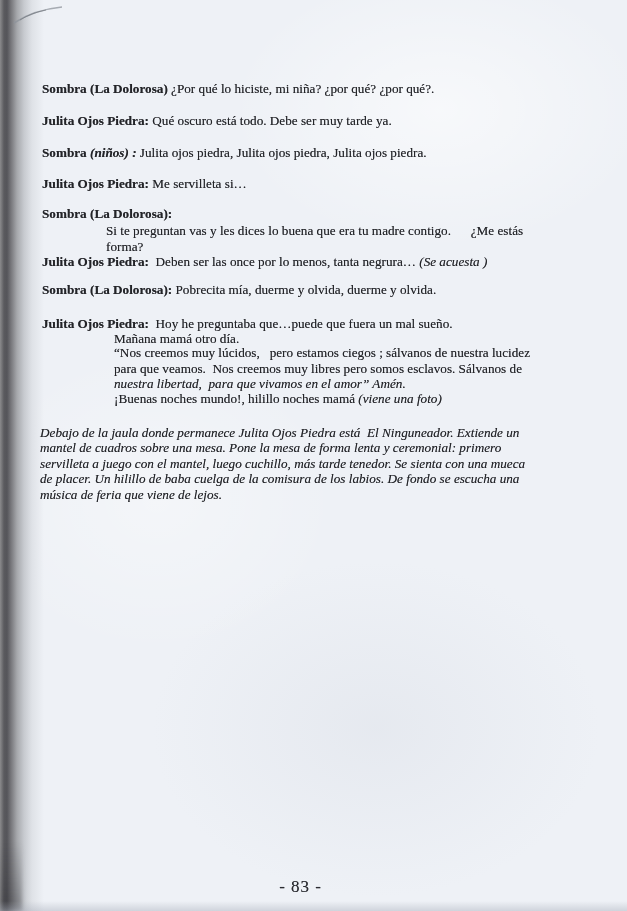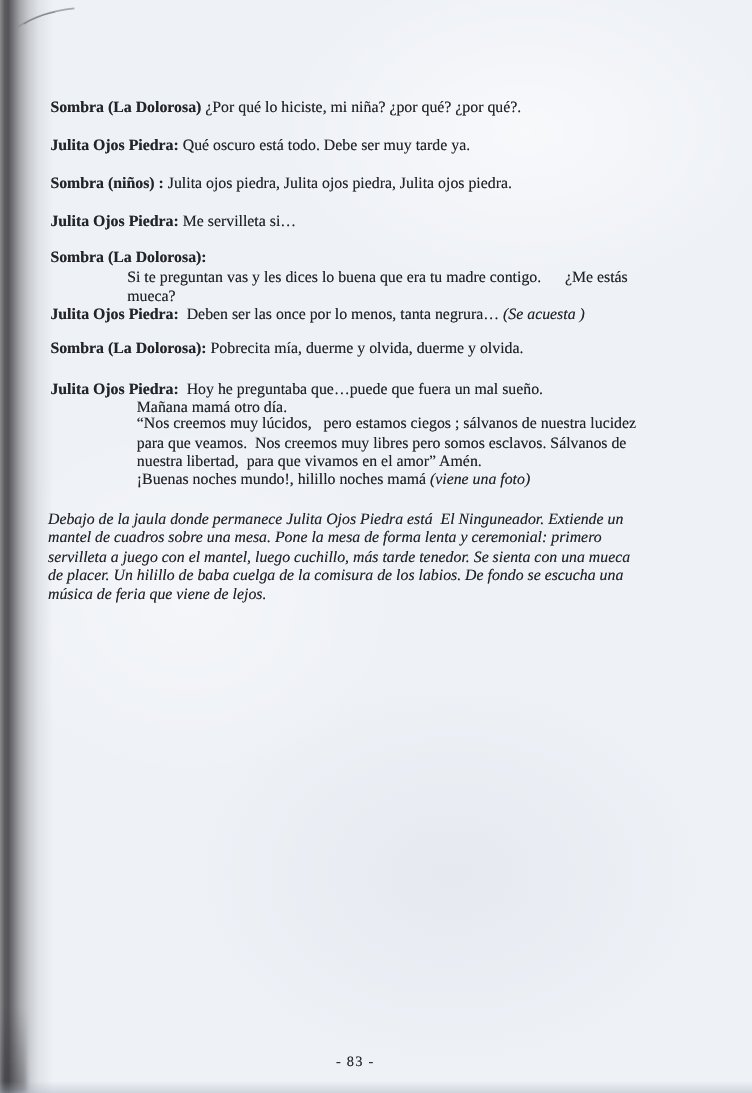--- a/index.html
+++ b/index.html
@@ -28,26 +28,26 @@
     background:linear-gradient(to bottom, rgba(170,176,188,0), rgba(170,176,188,.45));
   }
   .scratch{position:absolute;left:12px;top:2px;pointer-events:none;}
   .line{
     position:absolute;height:17px;line-height:16px;
     font-size:13.2px;color:#232428;white-space:pre;
     text-shadow:0 0 .4px rgba(35,36,43,.55);
   }
   .line.it{font-style:italic;}
   .s-b{font-weight:bold;}
-  .s-bi{font-weight:bold;}
+  .s-bi{font-weight:bold;font-style:italic;}
   .s-i{font-style:italic;}
   .s-r{}
   .page-number{
-    position:absolute;top:877px;left:280px;width:70px;text-align:left;
-    font-size:12px;color:#2a2b30;letter-spacing:1px;
+    position:absolute;top:877px;left:252px;width:70px;text-align:right;
+    font-size:17px;color:#2a2b30;letter-spacing:1px;
     text-shadow:0 0 .4px rgba(35,36,43,.55);
   }
 </style>
 </head>
 <body>
 
 <div class="page" style="background-color: rgb(238, 241, 246);">
   <div class="gutter-shadow"></div>
   <div class="gutter-bottom-dark"></div>
   <div class="bottom-edge"></div>
@@ -56,28 +56,28 @@
     <path d="M8,18 C16,13 24,10 34,8" stroke="#6d7178" stroke-width="1" fill="none" opacity="0.6"></path>
   </svg>
 
   <div id="text-layer">
       <div class="line" style="top: 81px; left: 42px;"><span class="s-b" style="color: rgb(35, 36, 40);">Sombra (La Dolorosa)</span><span class="s-r" style="color: rgb(35, 36, 40);"> ¿Por qué lo hiciste, mi niña? ¿por qué? ¿por qué?.</span></div>
       <div class="line" style="top: 113px; left: 42px;"><span class="s-b" style="color: rgb(35, 36, 40);">Julita Ojos Piedra:</span><span class="s-r" style="color: rgb(35, 36, 40);"> Qué oscuro está todo. Debe ser muy tarde ya.</span></div>
       <div class="line" style="top: 145px; left: 42px;"><span class="s-b" style="color: rgb(35, 36, 40);">Sombra </span><span class="s-bi" style="color: rgb(35, 36, 40);">(niños) :</span><span class="s-r" style="color: rgb(35, 36, 40);"> Julita ojos piedra, Julita ojos piedra, Julita ojos piedra.</span></div>
       <div class="line" style="top: 176px; left: 42px;"><span class="s-b" style="color: rgb(35, 36, 40);">Julita Ojos Piedra:</span><span class="s-r" style="color: rgb(35, 36, 40);"> Me servilleta si…</span></div>
       <div class="line" style="top: 206px; left: 42px;"><span class="s-b" style="color: rgb(35, 36, 40);">Sombra (La Dolorosa):</span></div>
       <div class="line" style="top: 223px; left: 106px; width: 435px; word-spacing: 0px;"><span class="s-r" style="color: rgb(35, 36, 40);">Si te preguntan vas y les dices lo buena que era tu madre contigo.&nbsp;&nbsp;&nbsp;&nbsp;&nbsp; ¿Me estás</span></div>
-      <div class="line" style="top: 239px; left: 106px;"><span class="s-r" style="color: rgb(35, 36, 40);">mueca?</span></div>
+      <div class="line" style="top: 239px; left: 106px;"><span class="s-r" style="color: rgb(35, 36, 40);">forma?</span></div>
       <div class="line" style="top: 254px; left: 42px;"><span class="s-b" style="color: rgb(35, 36, 40);">Julita Ojos Piedra:</span><span class="s-r" style="color: rgb(35, 36, 40);">  Deben ser las once por lo menos, tanta negrura… </span><span class="s-i" style="color: rgb(35, 36, 40);">(Se acuesta )</span></div>
       <div class="line" style="top: 282px; left: 42px;"><span class="s-b" style="color: rgb(35, 36, 40);">Sombra (La Dolorosa):</span><span class="s-r" style="color: rgb(35, 36, 40);"> Pobrecita mía, duerme y olvida, duerme y olvida.</span></div>
       <div class="line" style="top: 316px; left: 42px;"><span class="s-b" style="color: rgb(35, 36, 40);">Julita Ojos Piedra:</span><span class="s-r" style="color: rgb(35, 36, 40);">  Hoy he preguntaba que…puede que fuera un mal sueño.</span></div>
       <div class="line" style="top: 331px; left: 114px;"><span class="s-r" style="color: rgb(35, 36, 40);">Mañana mamá otro día.</span></div>
       <div class="line" style="top: 345px; left: 114px; width: 427px; word-spacing: 0px;"><span class="s-r" style="color: rgb(35, 36, 40);">“Nos creemos muy lúcidos,&nbsp;&nbsp; pero estamos ciegos ; sálvanos de nuestra lucidez</span></div>
       <div class="line" style="top: 361px; left: 114px; width: 427px; word-spacing: 0px;"><span class="s-r" style="color: rgb(35, 36, 40);">para que veamos.&nbsp; Nos creemos muy libres pero somos esclavos. Sálvanos de</span></div>
-      <div class="line" style="top: 376px; left: 114px;"><span class="s-r" style="color: rgb(35, 36, 40);">nuestra libertad,&nbsp; para que vivamos en el amor” Amén.</span></div>
+      <div class="line" style="top: 376px; left: 114px;"><span class="s-r" style="color: rgb(35, 36, 40); font-style: italic;">nuestra libertad,&nbsp; para que vivamos en el amor” Amén.</span></div>
       <div class="line" style="top: 391px; left: 114px;"><span class="s-r" style="color: rgb(35, 36, 40);">¡Buenas noches mundo!, hilillo noches mamá </span><span class="s-i" style="color: rgb(35, 36, 40);">(viene una foto)</span></div>
       <div class="line it" style="top: 425px; left: 40px; width: 501px; word-spacing: 0px;"><span class="s-i" style="color: rgb(35, 36, 40);">Debajo de la jaula donde permanece Julita Ojos Piedra está&nbsp; El Ninguneador. Extiende un</span></div>
       <div class="line it" style="top: 440px; left: 40px; width: 501px; word-spacing: 0px;"><span class="s-i" style="color: rgb(35, 36, 40);">mantel de cuadros sobre una mesa. Pone la mesa de forma lenta y ceremonial: primero</span></div>
       <div class="line it" style="top: 456px; left: 40px; width: 501px; word-spacing: 0px;"><span class="s-i" style="color: rgb(35, 36, 40);">servilleta a juego con el mantel, luego cuchillo, más tarde tenedor. Se sienta con una mueca</span></div>
       <div class="line it" style="top: 471px; left: 40px; width: 501px; word-spacing: 0px;"><span class="s-i" style="color: rgb(35, 36, 40);">de placer. Un hilillo de baba cuelga de la comisura de los labios. De fondo se escucha una</span></div>
       <div class="line it" style="top: 487px; left: 40px;"><span class="s-i" style="color: rgb(35, 36, 40);">música de feria que viene de lejos.</span></div>
     </div>
 
   <div class="page-number">- 83 -</div>
 </div>

